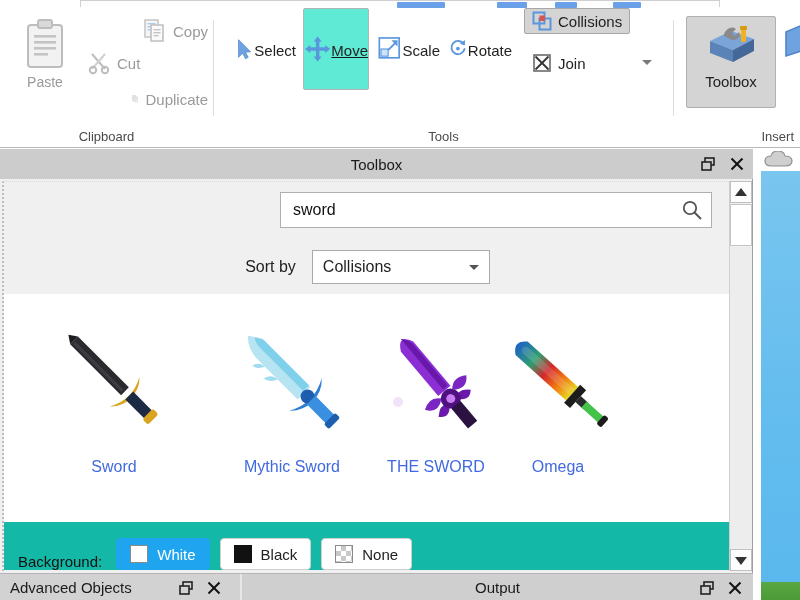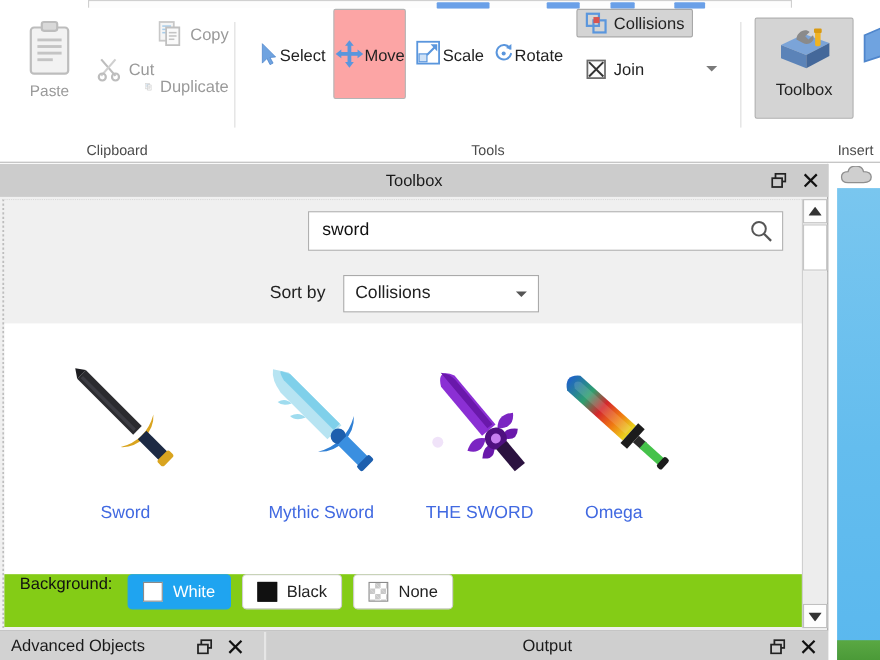--- a/index.html
+++ b/index.html
@@ -47,31 +47,31 @@
     cursor: pointer;
   }
   .paste-label { font-size: 14px; color: #9a9a9a; margin-top: 4px; }
   .cb-item {
     position: absolute; left: 88px; height: 30px; width: 120px;
     display: flex; align-items: center; gap: 7px; cursor: pointer;
   }
   .cb-item .cbl { font-size: 15px; color: #9a9a9a; }
   .cb-copy { top: 8px; justify-content: flex-end; }
   .cb-cut  { top: 40px; }
-  .cb-dup  { top: 56px; padding-left: 44px; }
+  .cb-dup  { top: 76px; padding-left: 44px; }
 
   
   .grp-tools { position: absolute; left: 214px; top: 0; width: 459px; height: 140px; }
   .tool-btn {
     position: absolute; top: 0; width: 66px; height: 82px;
     display: flex; align-items: center; justify-content: center;
     cursor: pointer; border: 1px solid transparent; border-radius: 2px;
   }
   .tool-btn .tlabel { font-size: 15px; color: #222; margin-top: 3px; }
-  .tool-btn.active { background: #fca5a5; border-color: #b4b4b4; }
+  .tool-btn.active { background: #5eead4; border-color: #b4b4b4; text-decoration: underline; }
   .t-select { left: 17px; }
   .t-move   { left: 89px; }
   .t-scale  { left: 161px; }
   .t-rotate { left: 233px; }
 
   .toggle-row {
     position: absolute; height: 26px;
     display: flex; align-items: center; gap: 6px; padding: 0 7px;
     cursor: pointer; border: 1px solid transparent; border-radius: 2px;
   }
@@ -152,22 +152,22 @@
     font-size: 16px; color: #4169e1; margin-top: 12px; text-align: center;
     white-space: nowrap;
   }
   .ri0 { left: 36px; }
   .ri1 { left: 214px; }
   .ri2 { left: 358px; }
   .ri3 { left: 480px; }
 
   .bgrow {
     position: absolute; left: 0; top: 340px; width: 727px; height: 48px;
-    display: flex; align-items: flex-start; padding-left: 14px; gap: 10px;
-    background: #84cc16;
+    display: flex; align-items: flex-end; padding-left: 14px; gap: 10px;
+    background: #14b8a6;
   }
   .bg-label { font-size: 15px; color: #111; margin-right: 4px; }
   .bg-btn {
     height: 32px; display: flex; align-items: center; gap: 9px; padding: 0 13px;
     border: 1px solid #cfcfcf; border-radius: 4px; background: #fff; cursor: pointer;
   }
   .bg-btn.sel { background: #1FA4F0; border-color: #1FA4F0; }
   .bg-btn .bgl { font-size: 15px; color: #222; }
   .bg-btn.sel .bgl { color: #fff; }
   .sw { width: 18px; height: 18px; border: 1px solid #8a8a8a; }

